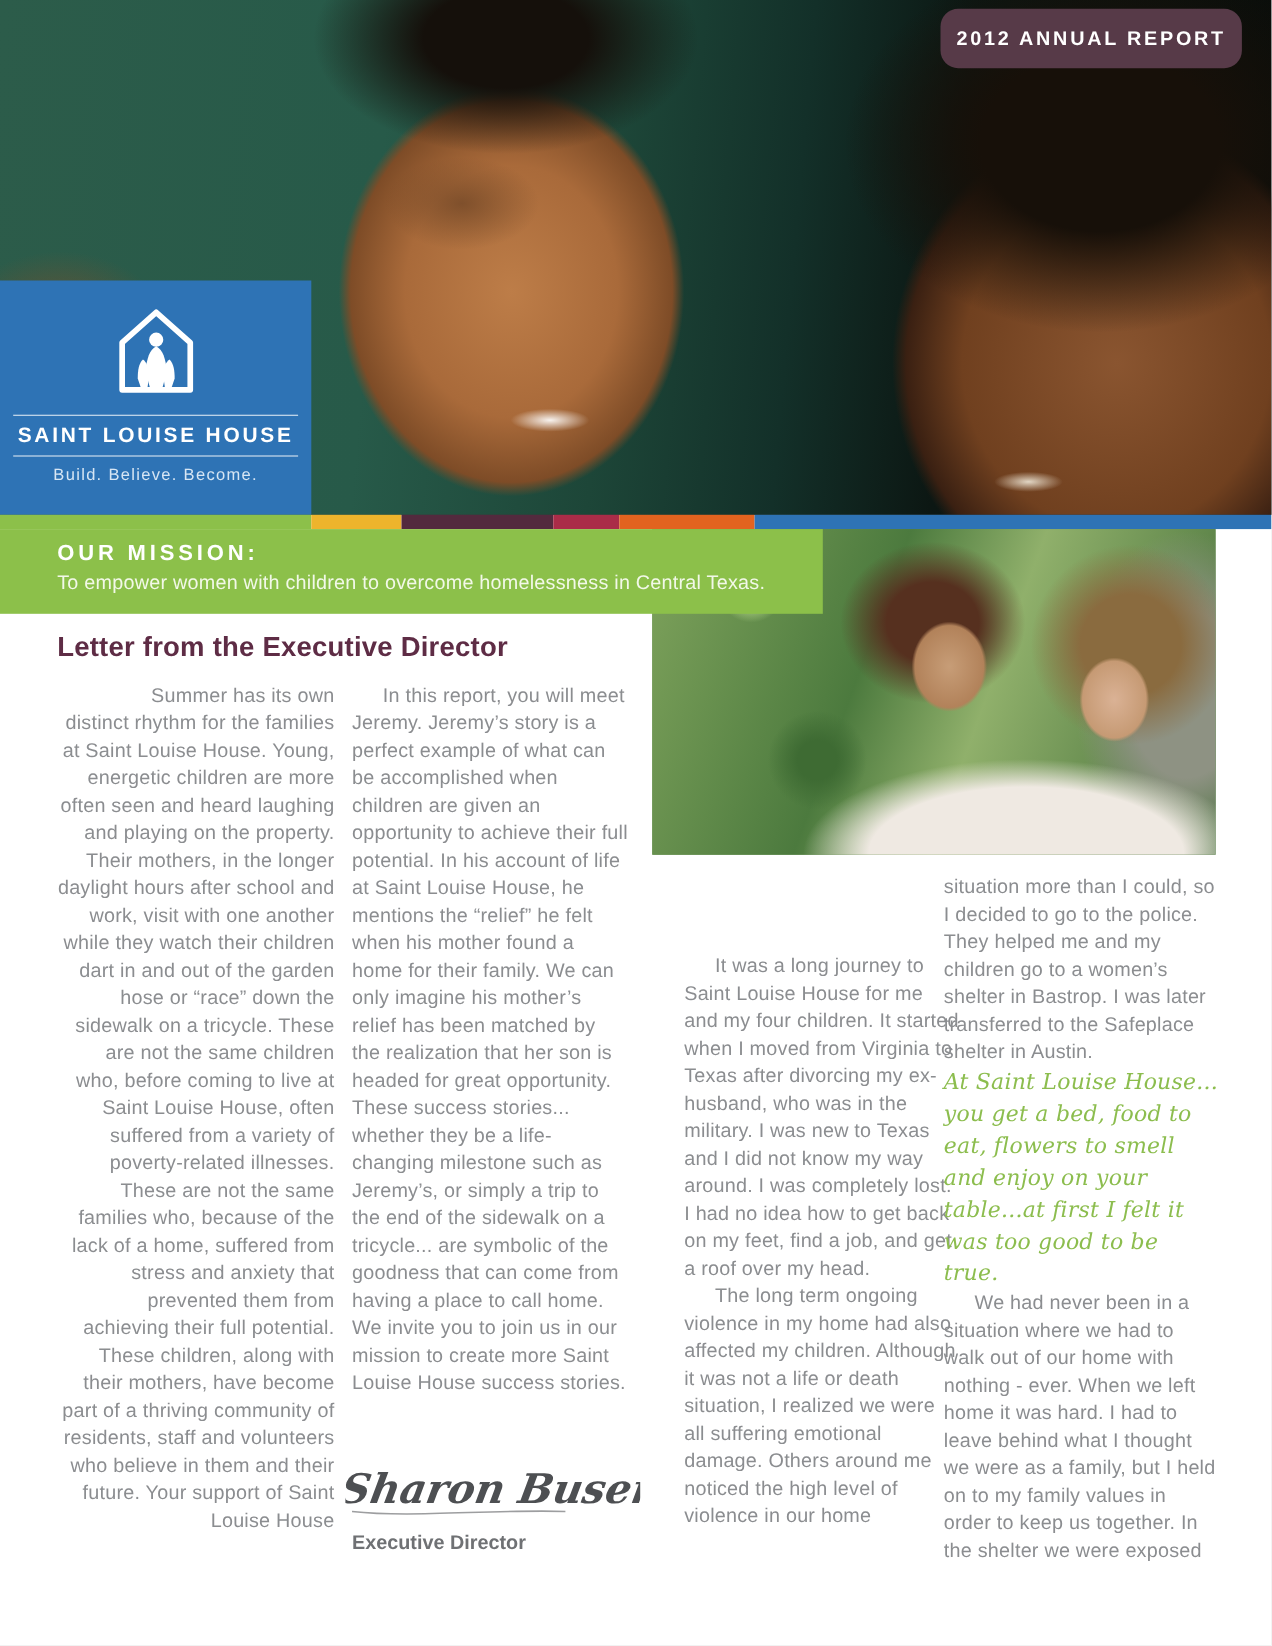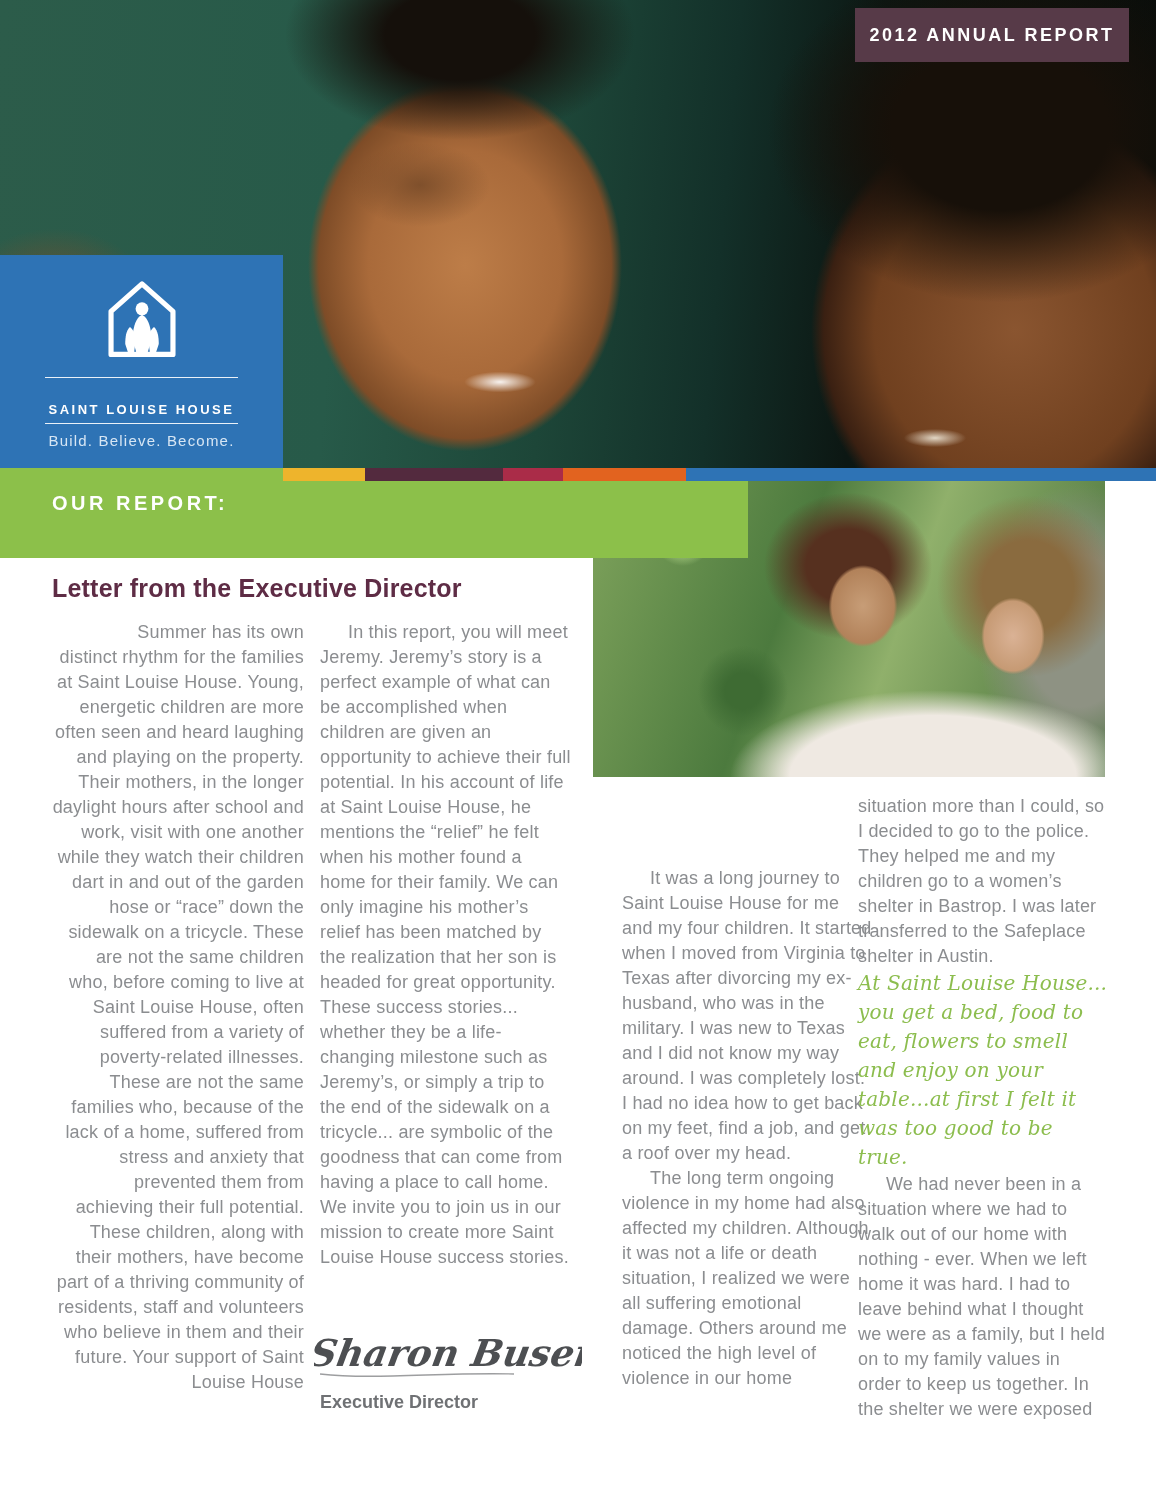--- a/index.html
+++ b/index.html
@@ -21,33 +21,33 @@
       radial-gradient(ellipse 215px 255px at 465px 265px, #bd7d48 0%, #a96a3a 45%, #7e4c27 68%, transparent 73%),
       radial-gradient(ellipse 310px 230px at 1000px 130px, #171009 35%, transparent 75%),
       radial-gradient(ellipse 255px 275px at 1015px 330px, #8a5530 0%, #70401f 55%, #3a2012 75%, transparent 80%),
       linear-gradient(95deg, #2c5c4a 0%, #275a49 30%, #1d4638 48%, #133029 62%, #0c1713 74%, #0a0c09 100%);
   }
   
   .badge{
     position:absolute;left:855px;top:8px;width:274px;height:54px;
     background:var(--badge_maroon,#573a48);
     color:#fff;font-weight:bold;font-size:18px;letter-spacing:2.5px;
-    display:flex;align-items:center;justify-content:center;white-space:nowrap;
+    display:flex;align-items:center;justify-content:center;white-space:nowrap;border-radius:16px;
   }
   
   .logo-box{
     position:absolute;left:0;top:255px;width:283px;height:213px;
     background:var(--brand_blue,#2e73b5);
     display:flex;flex-direction:column;align-items:center;
   }
   .logo-house{margin-top:22px;}
   .logo-name{
-    margin-top:14px;color:#fff;font-weight:bold;font-size:13px;letter-spacing:2.5px;
+    margin-top:14px;color:#fff;font-weight:bold;font-size:19px;letter-spacing:2.5px;
     border-top:1.5px solid rgba(255,255,255,.9);border-bottom:1.5px solid rgba(255,255,255,.9);
-    padding:24px 4px 6px;white-space:nowrap;
+    padding:8px 4px 6px;white-space:nowrap;
   }
   .logo-tagline{margin-top:8px;color:#d7e6f4;font-size:15px;letter-spacing:1.2px;}
   
   .stripe{position:absolute;left:0;top:468px;width:1156px;height:13px;display:flex;}
   .stripe span{display:block;height:13px;}
   
   .mission{
     position:absolute;left:0;top:481px;width:748px;height:77px;z-index:3;
     background:var(--brand_green,#8cc04a);box-sizing:border-box;
     padding:11px 0 0 52px;color:#fff;
@@ -123,21 +123,22 @@
     <span style="width: 82px; background: rgb(238, 180, 44);"></span>
     <span style="width: 138px; background: rgb(83, 42, 62);"></span>
     <span style="width: 60px; background: rgb(170, 44, 72);"></span>
     <span style="width: 123px; background: rgb(226, 99, 31);"></span>
     <span style="width: 470px; background: rgb(46, 115, 181);"></span>
   </div>
 
   <div class="family-photo"></div>
 
   <div class="mission">
-    <div class="mission-label">OUR REPORT:</div>
+    <div class="mission-label">OUR MISSION:</div>
+    <div class="mission-text">To empower women with children to overcome homelessness in Central Texas.</div>
   </div>
 
   <h1 class="h-letter">Letter from the Executive Director</h1>
 
   <div class="col col1">
     <p class="indent">Summer has its own distinct rhythm for the families at Saint Louise House. Young, energetic children are more often seen and heard laughing and playing on the property. Their mothers, in the longer daylight hours after school and work, visit with one another while they watch their children dart in and out of the garden hose or “race” down the sidewalk on a tricycle. These are not the same children who, before coming to live at Saint Louise House, often suffered from a variety of poverty-related illnesses. These are not the same families who, because of the lack of a home, suffered from stress and anxiety that prevented them from achieving their full potential. These children, along with their mothers, have become part of a thriving community of residents, staff and volunteers who believe in them and their future. Your support of Saint Louise House</p>
   </div>
 
   <div class="col col2">
     <p class="indent">In this report, you will meet Jeremy. Jeremy’s story is a perfect example of what can be accomplished when children are given an opportunity to achieve their full potential. In his account of life at Saint Louise House, he mentions the “relief” he felt when his mother found a home for their family. We can only imagine his mother’s relief has been matched by the realization that her son is headed for great opportunity. These success stories... whether they be a life-changing milestone such as Jeremy’s, or simply a trip to the end of the sidewalk on a tricycle... are symbolic of the goodness that can come from having a place to call home. We invite you to join us in our mission to create more Saint Louise House success stories.</p>

